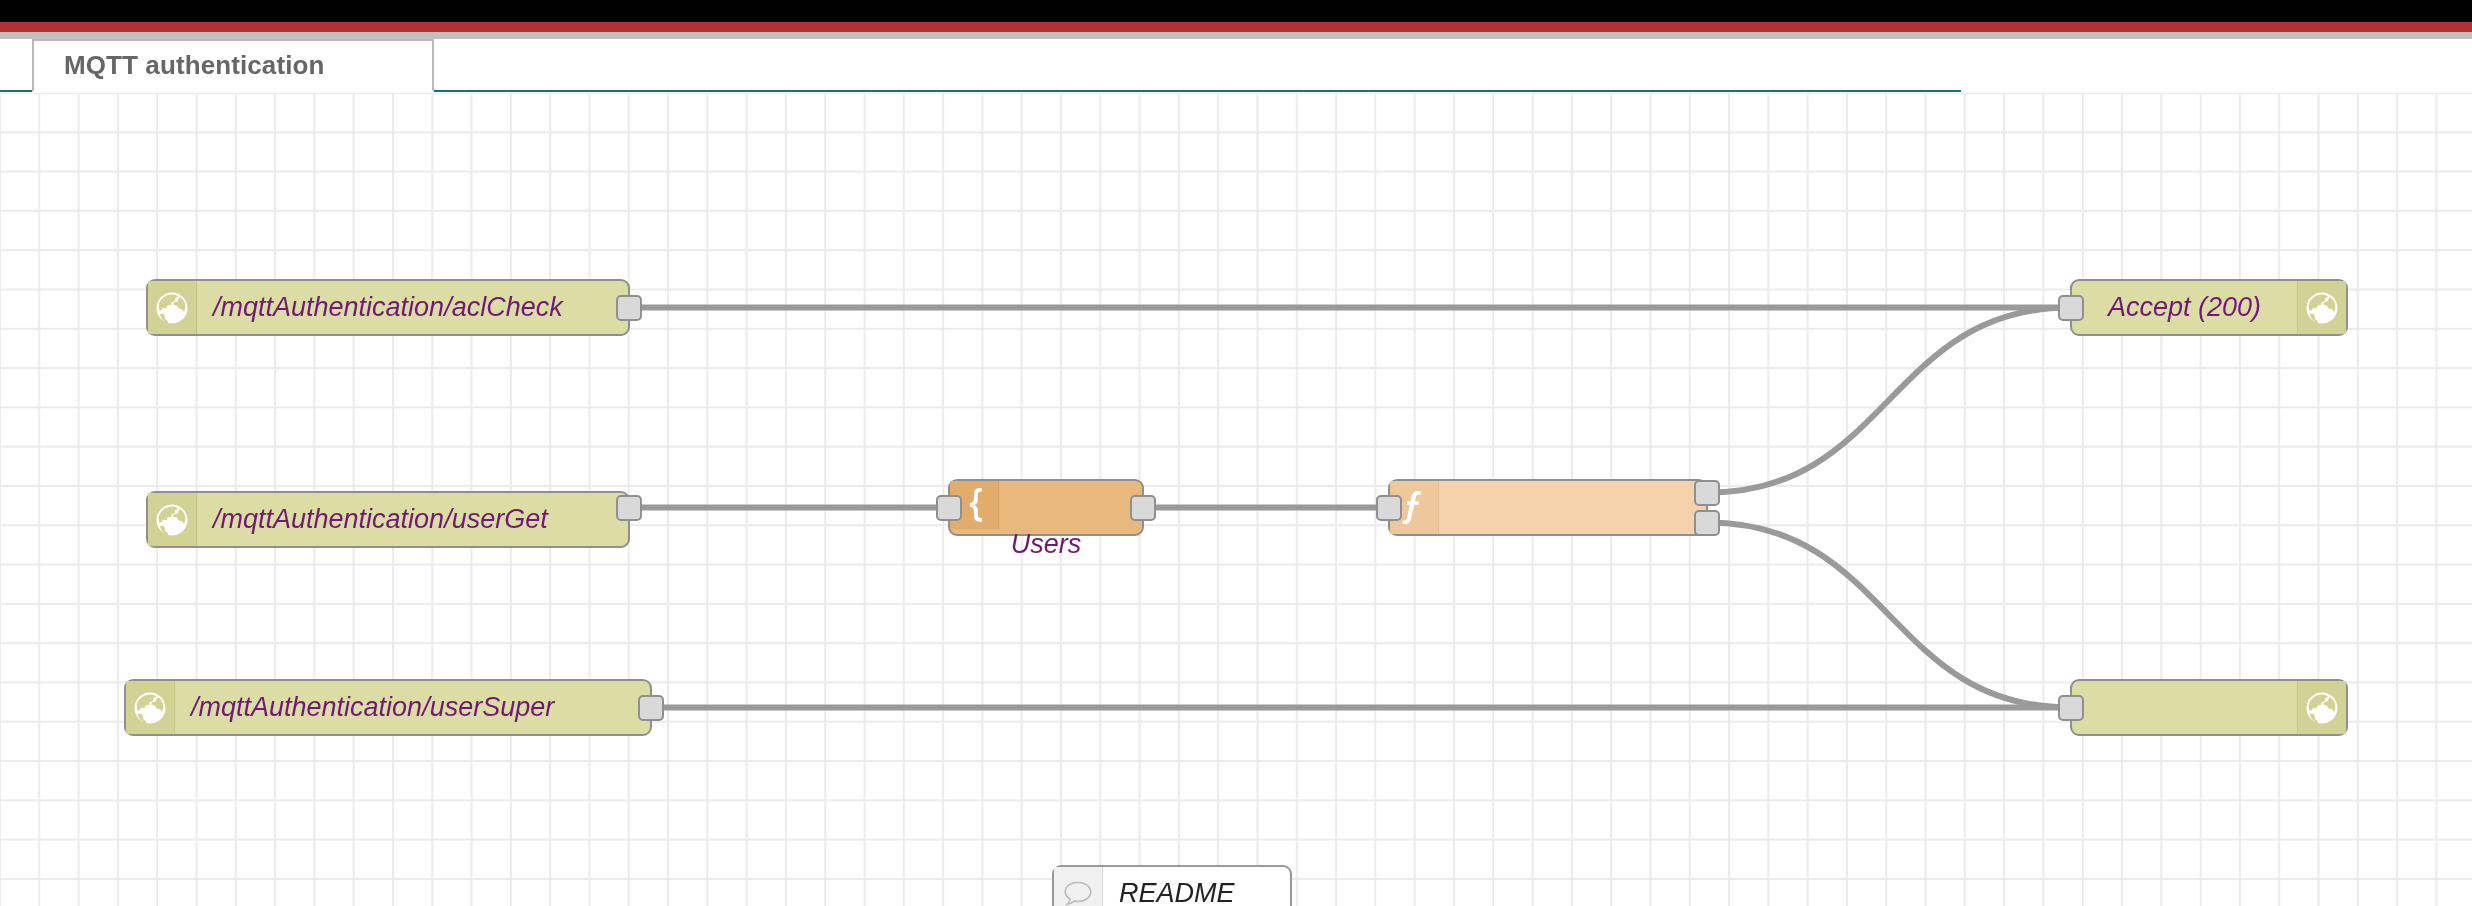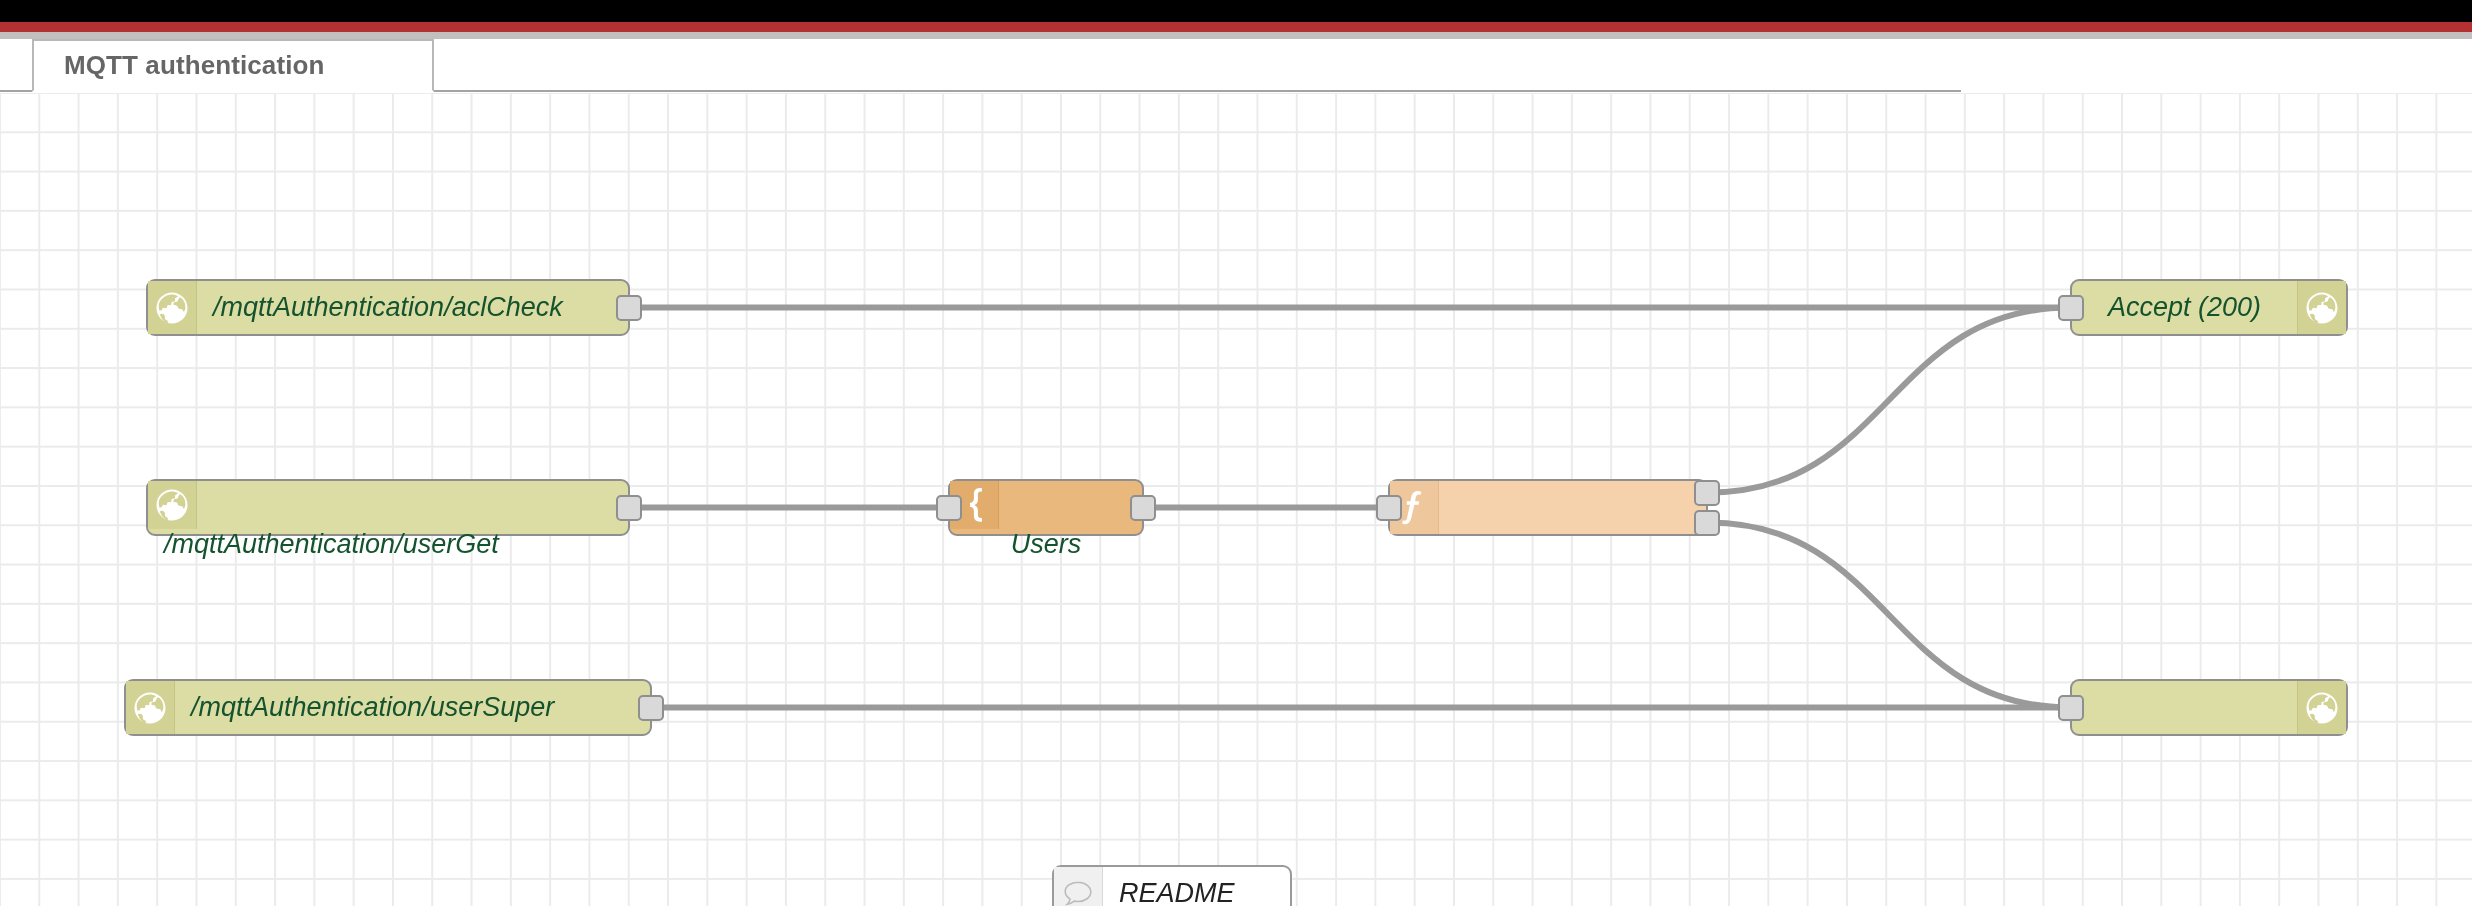--- a/index.html
+++ b/index.html
@@ -36,21 +36,21 @@
     width: 2472px; height: 7px;
     background: #c3bfbf;
   }
 
   
   #tab-bar {
     position: absolute;
     left: 0; top: 39px;
     width: 1961px; height: 53px;
     background: #ffffff;
-    border-bottom: 2px solid #a3a3a3;
+    border-bottom: 2px solid #0f766e;
     box-sizing: border-box;
   }
   #flow-tab {
     position: absolute;
     left: 32px; top: 0px;
     width: 402px; height: 53px;
     background: #ffffff;
     border-left: 2px solid #b8b8b8;
     border-right: 2px solid #b8b8b8;
     border-top: 2px solid #b8b8b8;
@@ -109,21 +109,21 @@
     justify-content: center;
     background: rgba(0,0,0,0.05);
   }
   .node .node-icon-box svg { display: block; }
   .node .node-label {
     flex: 1 1 auto;
     display: flex;
     align-items: center;
     font-size: 27px;
     font-style: italic;
-    color: #14532d;
+    color: #701a75;
     white-space: nowrap;
     padding: 0 16px;
   }
 
   
   .node.kind-http {
     background: #dcdca5;
   }
   .node.kind-http .node-icon-box {
     background: #d2d294;
@@ -222,21 +222,21 @@
                  -4-1-7.2-4.3-8.1-8.4.8-.4 1.7-.7 2.6-.5z
                  M24.6 6.4c2.6 2.2 4.2 5.6 4 9.2-.1 1.5-.6 3-1.4 4.3-.6-.8-.7-2-1.6-2.6-1-.7-2.4-.2-3.4-.9
                  -.9-.6-.7-2-1.6-2.6-.9-.6-2.2-.1-3-.8-.6-.6-.3-1.7.3-2.2.9-.8 2.4-.4 3.3-1.2.9-.8.6-2.4 1.5-3.1
                  .6-.5 1.3-.4 1.9-.1z"></path>
       </g>
     </svg>
           </div>
           <div class="node-label">/mqttAuthentication/aclCheck</div>
         </div>
         <div class="port" style="left: 616px; top: 201.5px;"></div>
-        <div class="node kind-http" style="left: 146px; top: 386px; width: 484px; flex-direction: column;">
+        <div class="node kind-http" style="left: 146px; top: 398px; width: 484px;">
           <div class="node-icon-box">
             <svg width="34" height="34" viewBox="0 0 32 32">
       <g fill="#ffffff">
         <path d="M16 1.4C7.9 1.4 1.4 7.9 1.4 16S7.9 30.6 16 30.6 30.6 24.1 30.6 16 24.1 1.4 16 1.4z
                  M16 3.4c2.1 0 4.1.55 5.8 1.5-.7.9-1.9 1.1-2.7 1.9-.9.9.4 1.8-.3 2.6-.8.9-2.4.3-3.2 1.2
                  -.6.7.3 1.8-.4 2.4-.9.8-2.5-.2-3.4.6-.7.6-.1 1.9-.9 2.4-1 .6-2.3-.6-3.3-.1-1 .5-.8 2-1.8 2.4
                  -.6.3-1.3 0-1.8-.3-.3-1.2-.5-2.5-.5-3.8C3.5 9 9.1 3.4 16 3.4z
                  M7.2 21.4c.9.3 1.6 1 2 1.9.5 1.1-.3 2.5.4 3.4.5.7 1.5.7 2.1 1.3.6.6.5 1.6 1 2.3
                  -4-1-7.2-4.3-8.1-8.4.8-.4 1.7-.7 2.6-.5z
                  M24.6 6.4c2.6 2.2 4.2 5.6 4 9.2-.1 1.5-.6 3-1.4 4.3-.6-.8-.7-2-1.6-2.6-1-.7-2.4-.2-3.4-.9

